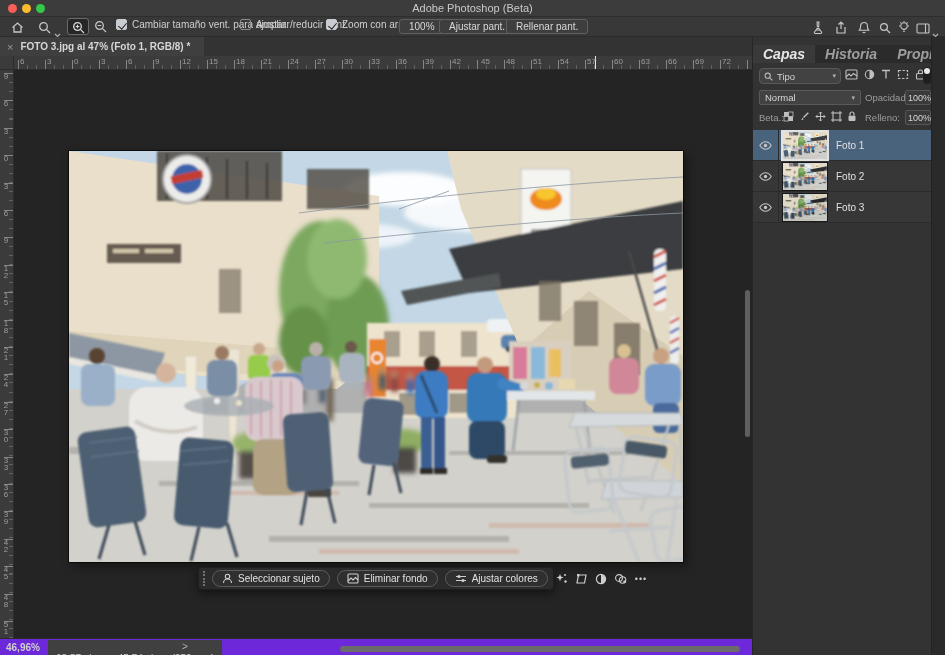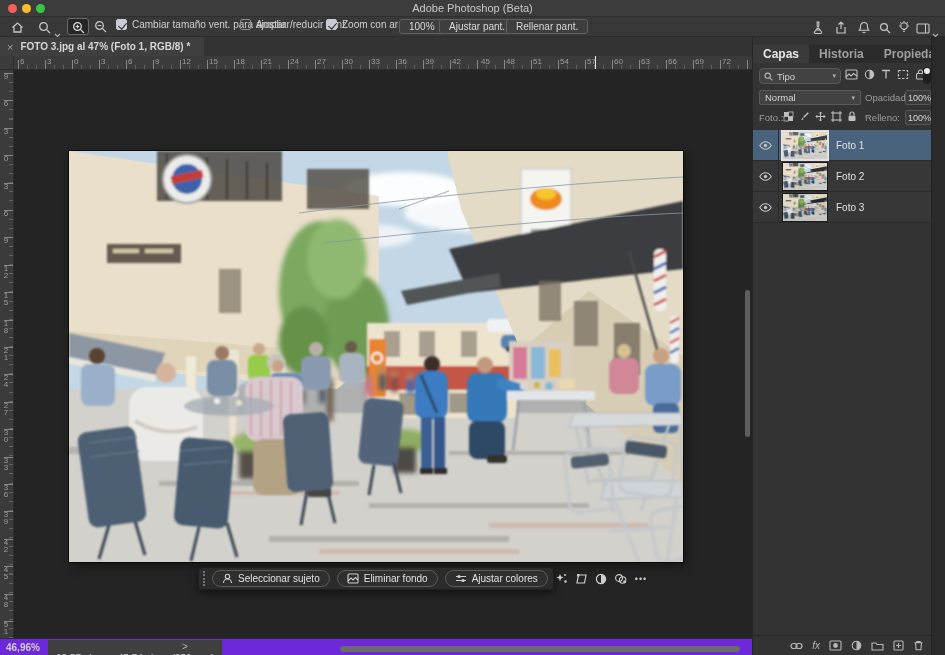--- a/index.html
+++ b/index.html
@@ -62,21 +62,21 @@
 
   
   .statusbar{position:absolute;left:0;top:638px;width:752px;height:17px;background:#6d28d9;border-top:1px solid #2b2b2b;font-size:10px;color:#cfcfcf;}
   .zoom-level{position:absolute;left:6px;top:3px;font-weight:700;}
   .doc-info{position:absolute;left:48px;top:1px;height:14px;line-height:14px;background:#404040;padding:12px 8px;}
   .status-chevron{position:absolute;left:182px;top:2px;color:#b0b0b0;font-size:10px;}
 
   
   .panel{position:absolute;left:752px;top:37px;width:179px;height:618px;background:#333333;border-left:1px solid #262626;}
   .panel-tabs{position:absolute;left:0;top:8px;width:179px;height:18px;background:#2b2b2b;display:flex;align-items:stretch;}
-  .ptab{padding:0 10px;font-size:12px;font-weight:700;color:#9e9e9e;display:flex;align-items:center;}
+  .ptab{padding:0 10px;font-size:14px;font-weight:700;color:#9e9e9e;display:flex;align-items:center;font-style:italic;}
   .ptab.active{background:#3a3a3a;color:#e6e6e6;}
   .pmenu{margin-left:auto;margin-right:4px;align-self:center;width:10px;height:8px;border-top:2px solid #9a9a9a;border-bottom:2px solid #9a9a9a;}
   .filter-row{position:absolute;left:0;top:30px;width:179px;height:20px;}
   .search-select{position:absolute;left:6px;top:1px;width:82px;height:16px;background:#424242;border:1px solid #5a5a5a;border-radius:4px;display:flex;align-items:center;gap:4px;padding:0 4px;font-size:9.5px;color:#d4d4d4;}
   .search-select .car{margin-left:auto;font-size:7px;color:#b0b0b0;}
   .frow-ics{position:absolute;left:92px;top:2px;display:flex;gap:6px;align-items:center;}
   .ftoggle{position:absolute;left:170px;top:0;width:8px;height:17px;border-radius:4px;background:#1f1f1f;}
   .ftoggle i{position:absolute;left:1px;top:1px;width:6px;height:6px;border-radius:50%;background:#e8e8e8;}
   .blend-row{position:absolute;left:0;top:53px;width:179px;height:18px;font-size:9.5px;color:#9e9e9e;}
   .blend-select{position:absolute;left:6px;top:0;width:102px;height:15px;background:#424242;border:1px solid #5a5a5a;border-radius:2px;display:flex;align-items:center;padding:0 5px;color:#d6d6d6;}
@@ -615,21 +615,21 @@
         <span class="car">▾</span>
       </span>
       <span class="lab-op">Opacidad:</span>
       <span class="valbox">
         <span>100%</span>
         <span class="car">▾</span>
       </span>
     </div>
 
     <div class="lock-row">
-      <span class="lab">Foto.:</span>
+      <span class="lab">Beta.:</span>
       <span class="lock-ics">
         <svg width="11" height="11" viewBox="0 0 11 11">
             <rect x="1" y="1" width="4.5" height="4.5" fill="#c0c0c0"></rect>
             <rect x="5.5" y="5.5" width="4.5" height="4.5" fill="#c0c0c0"></rect>
             <rect x="1" y="5.5" width="4.5" height="4.5" fill="none" stroke="#c0c0c0" stroke-width=".8"></rect>
             <rect x="5.5" y="1" width="4.5" height="4.5" fill="none" stroke="#c0c0c0" stroke-width=".8"></rect>
           </svg>
         <svg width="11" height="11" viewBox="0 0 11 11">
             <path d="M8.8 1.2 4 6l1 1 4.8-4.8zM3.4 6.8 2.2 9.3l2.6-1.1z" fill="#c0c0c0"></path>
           </svg>
@@ -1401,41 +1401,16 @@
           </g>
           <rect x="556" y="292" width="42" height="13" rx="4" fill="#4a5866" transform="rotate(8 577 298)"></rect>
           <rect x="502" y="304" width="38" height="12" rx="4" fill="#51606e" transform="rotate(-6 521 310)"></rect>
         </g>
       </svg>
           </span>
     <span class="layer-name">Foto 3</span>
   </div>
       </div>
 
-    <div class="panel-footer">
-      <svg width="13" height="10" viewBox="0 0 13 10">
-          <rect x="1" y="2.5" width="6" height="5" rx="2.5" fill="none" stroke="#b8b8b8" stroke-width="1.2"></rect>
-          <rect x="6" y="2.5" width="6" height="5" rx="2.5" fill="none" stroke="#b8b8b8" stroke-width="1.2"></rect>
-        </svg>
-      <span class="fx">fx</span>
-      <svg width="13" height="11" viewBox="0 0 13 11">
-          <rect x="1" y="1" width="11" height="9" rx="1" fill="none" stroke="#b8b8b8" stroke-width="1.1"></rect>
-          <circle cx="6.5" cy="5.5" r="2.4" fill="#b8b8b8"></circle>
-        </svg>
-      <svg width="11" height="11" viewBox="0 0 11 11">
-          <circle cx="5.5" cy="5.5" r="4.3" fill="none" stroke="#b8b8b8" stroke-width="1.1"></circle>
-          <path d="M5.5 1.2a4.3 4.3 0 0 1 0 8.6z" fill="#b8b8b8"></path>
-        </svg>
-      <svg width="13" height="10" viewBox="0 0 13 10">
-          <path d="M1 2h4l1 1.5h6V9H1z" fill="none" stroke="#b8b8b8" stroke-width="1.1"></path>
-        </svg>
-      <svg width="11" height="11" viewBox="0 0 11 11">
-          <rect x="1" y="1" width="9" height="9" rx="1" fill="none" stroke="#b8b8b8" stroke-width="1.1"></rect>
-          <path d="M5.5 3v5M3 5.5h5" stroke="#b8b8b8" stroke-width="1.1"></path>
-        </svg>
-      <svg width="11" height="11" viewBox="0 0 11 11">
-          <path d="M1.5 2.8h8M3.8 2.8V1.6h3.4v1.2M2.5 2.8l.6 7h4.8l.6-7" fill="none" stroke="#b8b8b8" stroke-width="1.1"></path>
-        </svg>
-    </div>
   </div>
 
   <div class="right-strip"></div>
 </div>
 
 </body></html>

